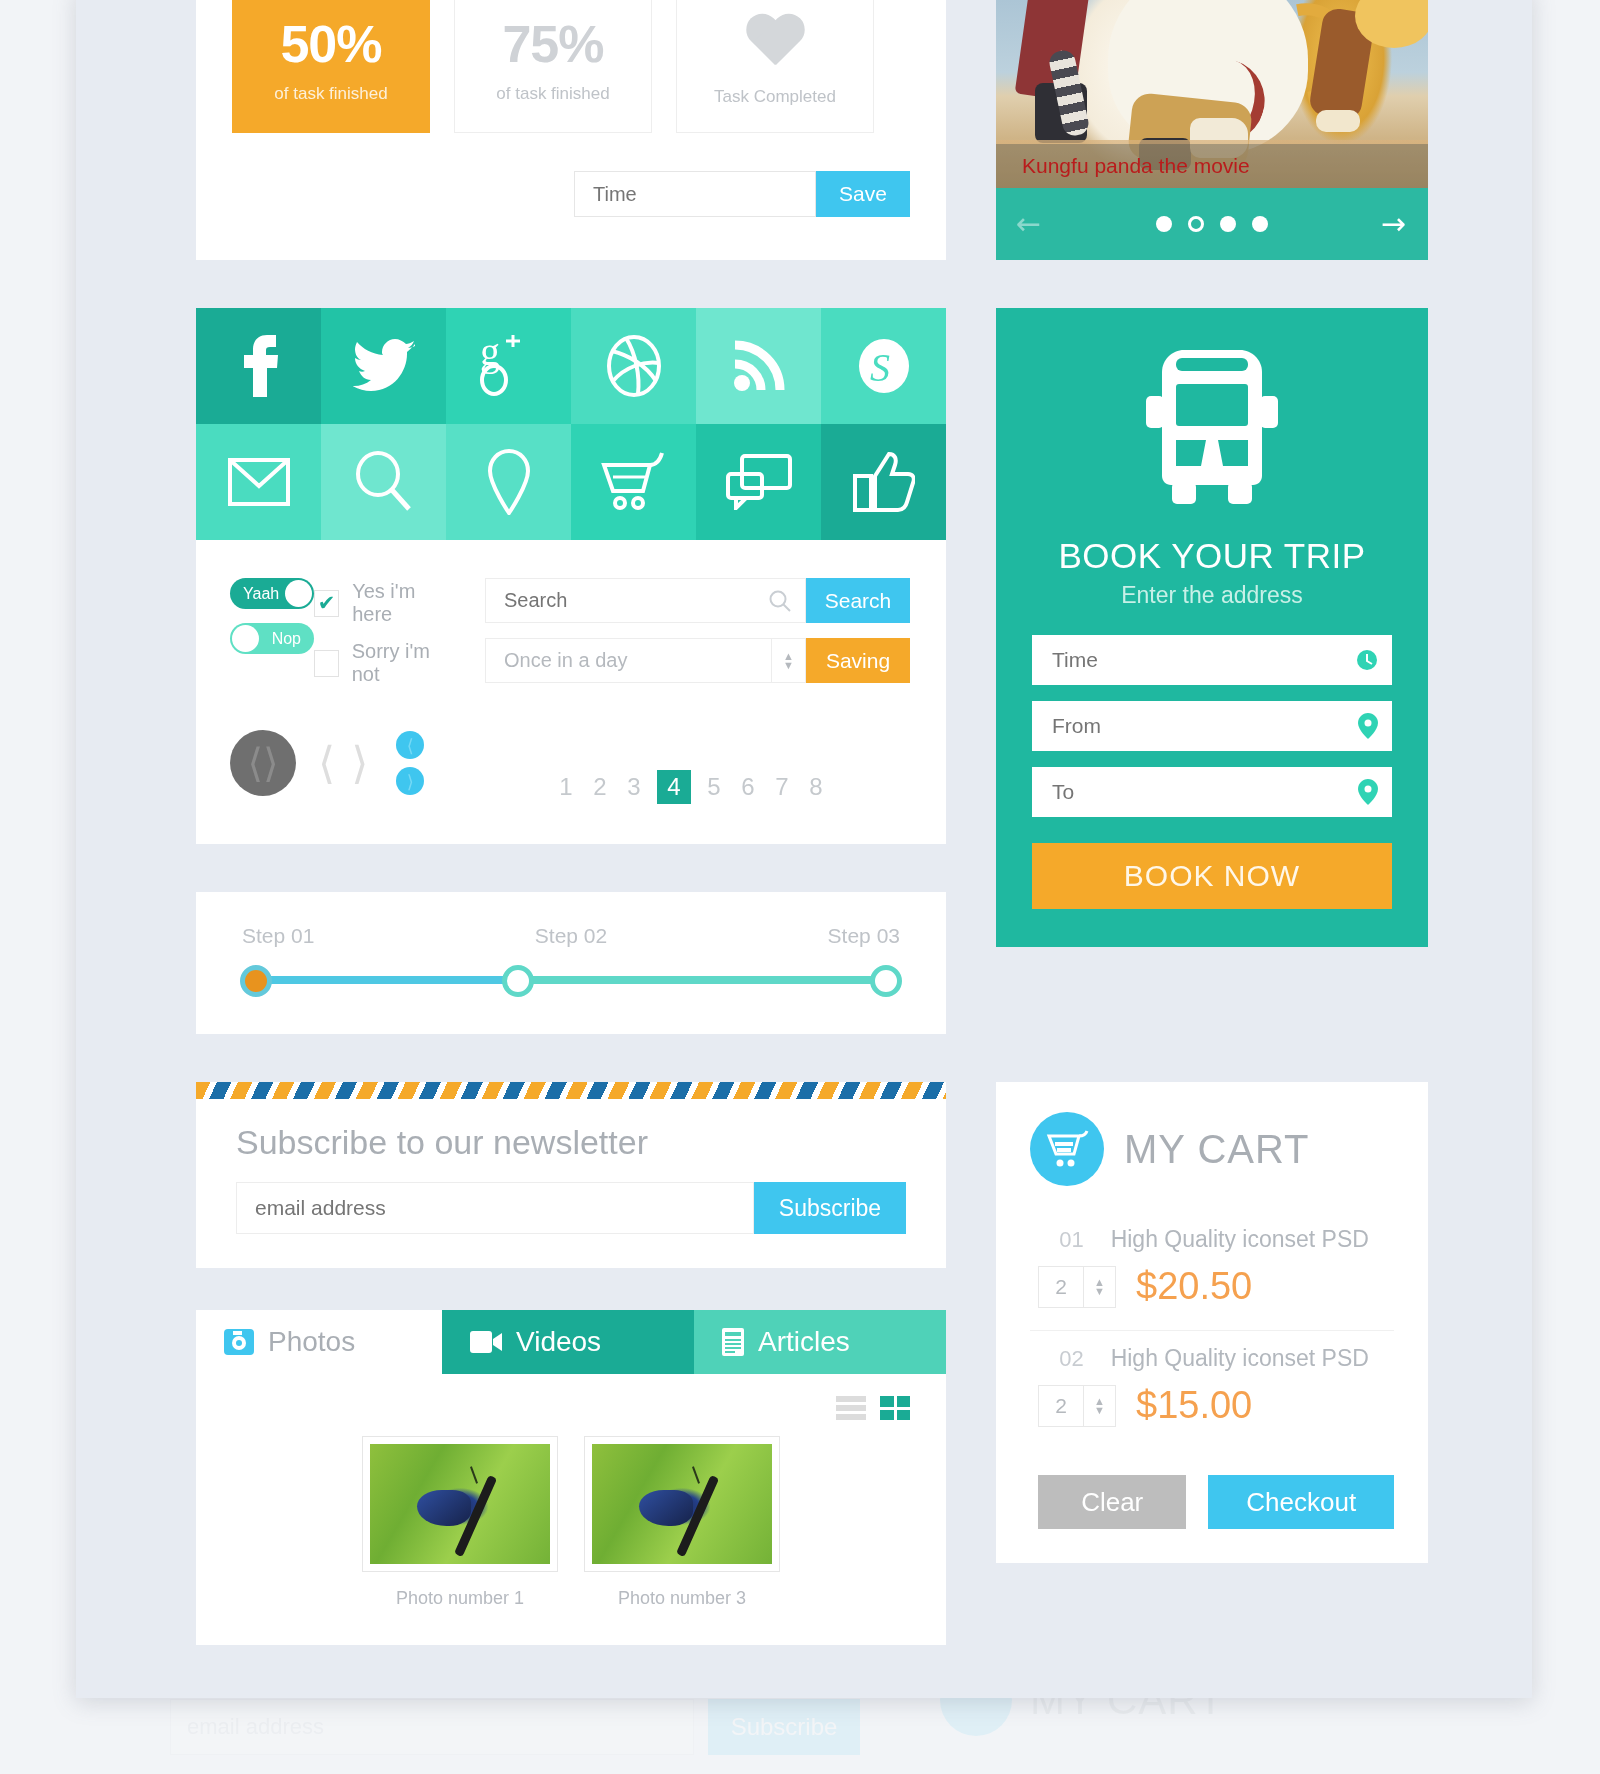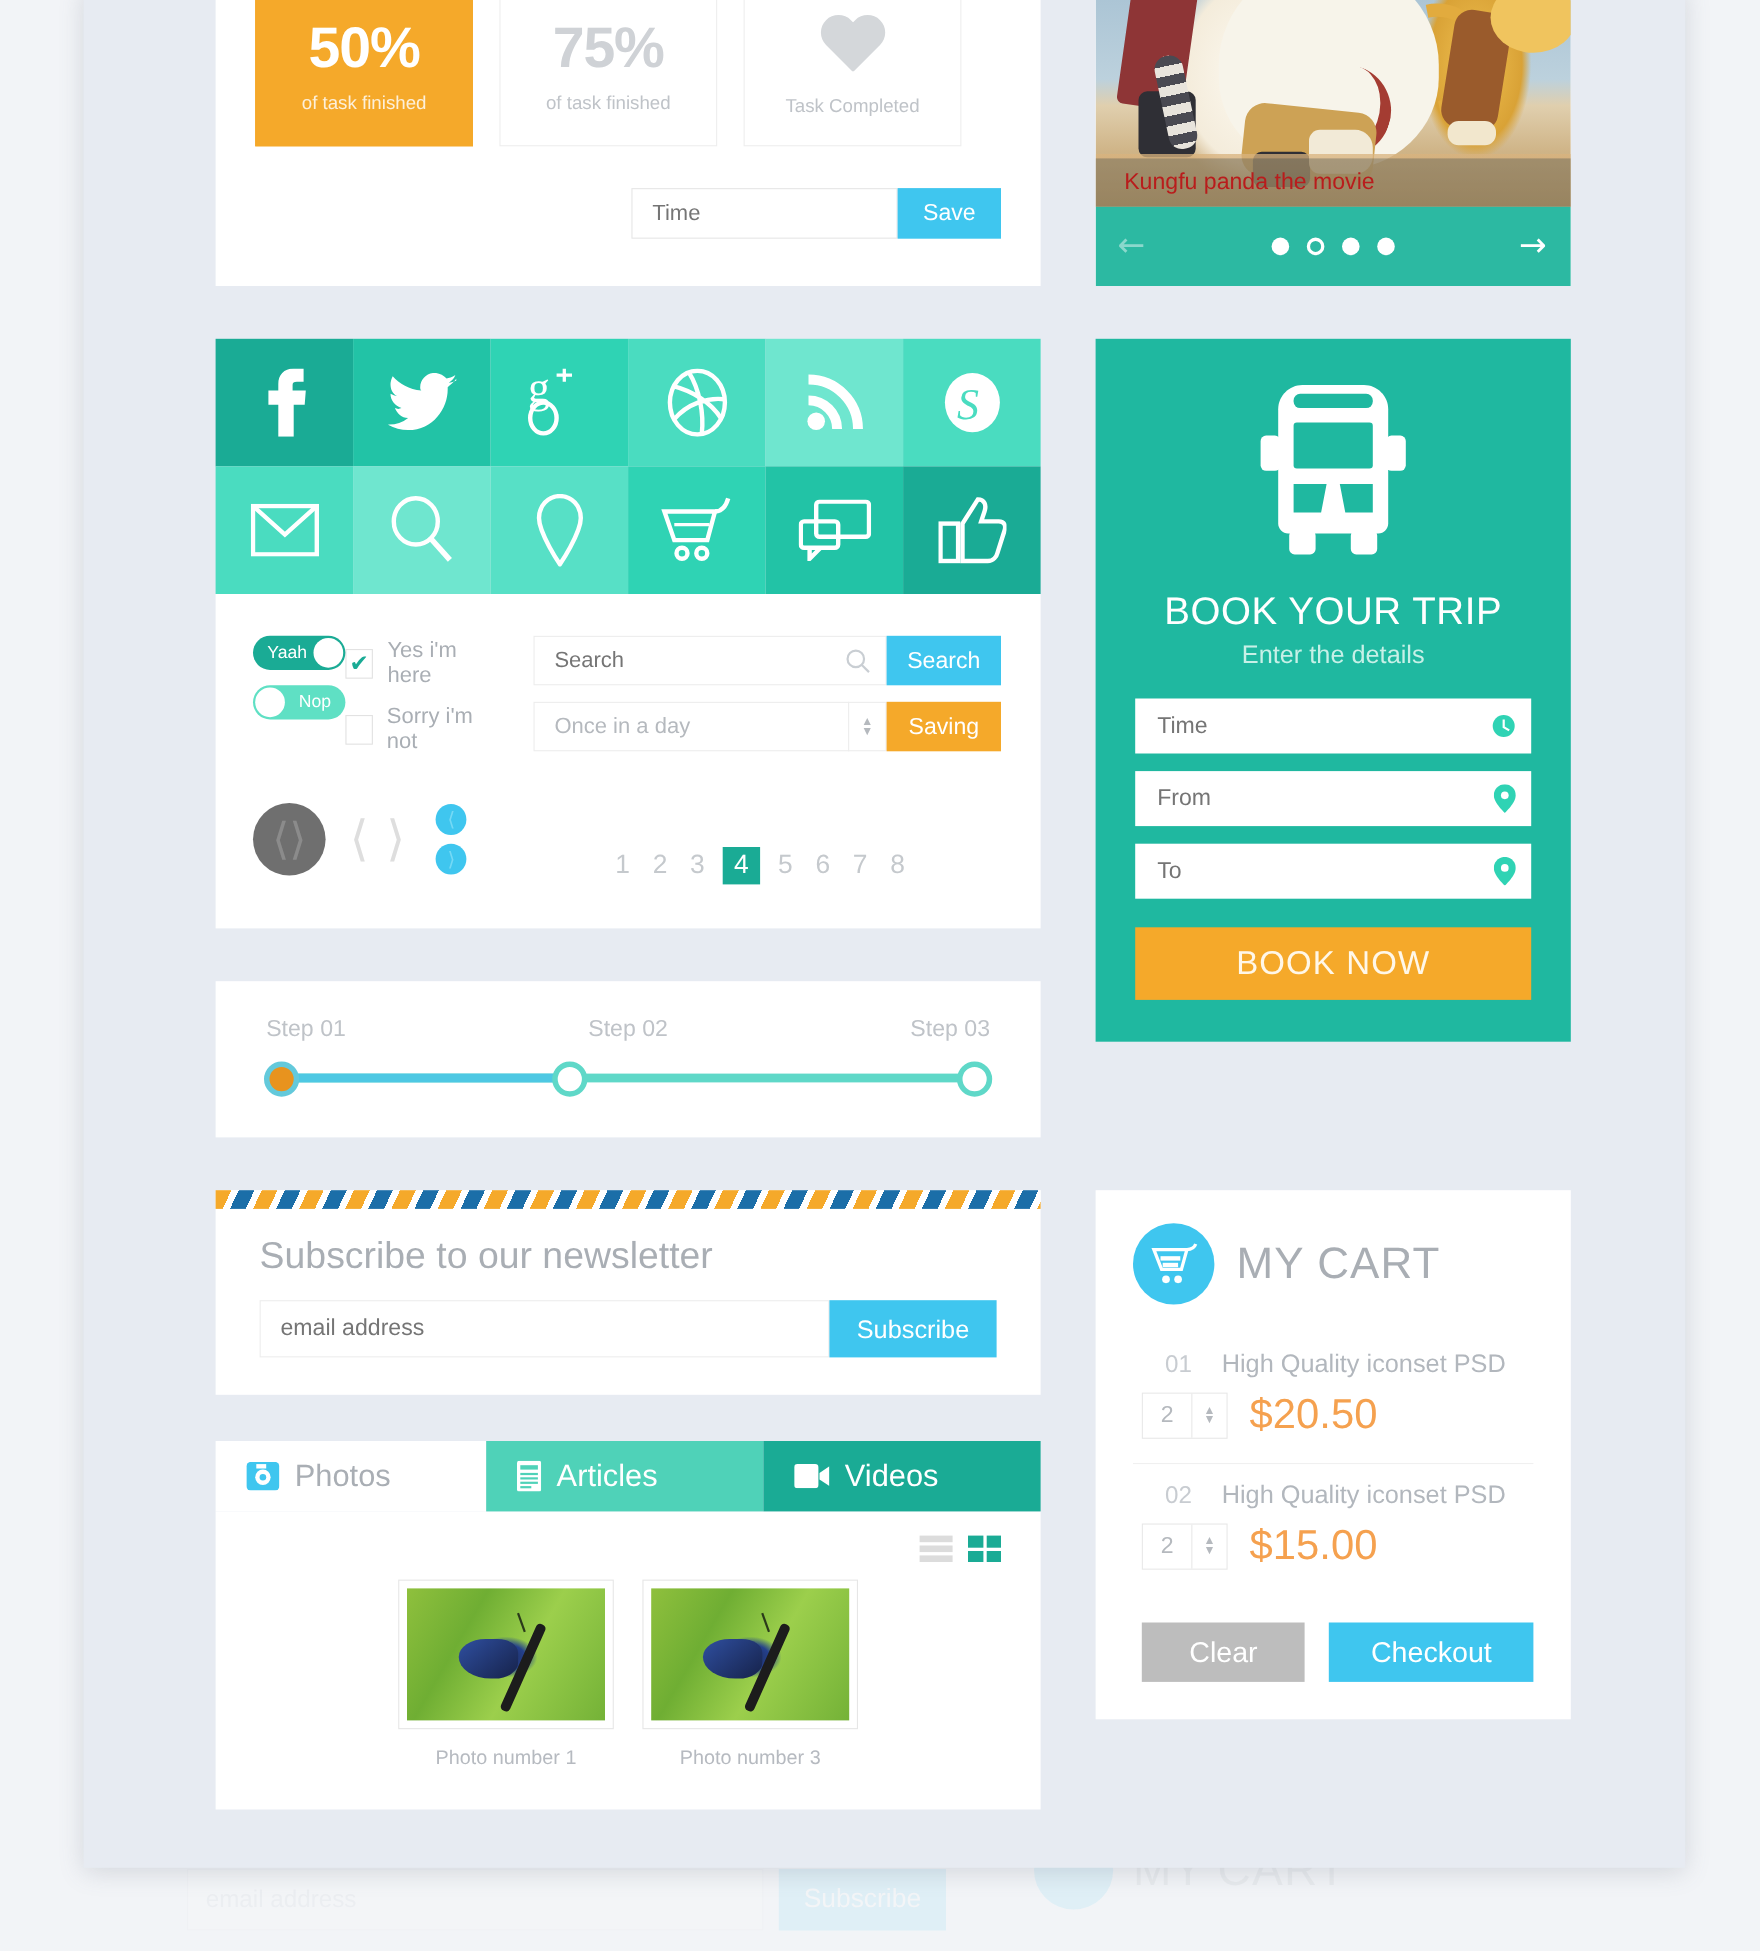--- a/index.html
+++ b/index.html
@@ -569,21 +569,21 @@
               <rect x="50" y="16" width="72" height="13" rx="6" fill="#1fb8a0"></rect>
               <rect x="50" y="42" width="72" height="42" rx="3" fill="#1fb8a0"></rect>
               <path fill="#1fb8a0" d="M50 98h30l-5 26H50zM92 98h30v26H97z"></path>
               <rect x="20" y="54" width="18" height="32" rx="5" fill="#fff"></rect>
               <rect x="134" y="54" width="18" height="32" rx="5" fill="#fff"></rect>
               <rect x="46" y="140" width="24" height="22" rx="5" fill="#fff"></rect>
               <rect x="102" y="140" width="24" height="22" rx="5" fill="#fff"></rect>
             </svg>
           </div>
           <div class="trip-title">BOOK YOUR TRIP</div>
-          <div class="trip-sub">Enter the details</div>
+          <div class="trip-sub">Enter the address</div>
 
           <div class="trip-field">
             <input placeholder="Time" style="">
             <svg width="22" height="22" viewBox="0 0 22 22">
                 <circle cx="11" cy="11" r="10" fill="#2fd3b4"></circle>
                 <path d="M11 5v7l5 3" stroke="#fff" stroke-width="2" fill="none"></path>
               </svg>
           </div>
           <div class="trip-field">
             <input placeholder="From" style="">
@@ -622,40 +622,40 @@
         <div class="tabs-block">
           <div class="tabs">
             <div class="tab photos">
               <svg width="30" height="26" viewBox="0 0 30 26">
                   <rect width="30" height="26" rx="4" fill="#3fc6ef"></rect>
                   <circle cx="15" cy="14" r="7" fill="#fff"></circle>
                   <circle cx="15" cy="14" r="3" fill="#3fc6ef"></circle>
                   <rect x="9" y="2" width="9" height="4" fill="#fff"></rect>
                 </svg>
               <span>Photos</span>
+            </div>
+            <div class="tab videos">
+              <svg width="32" height="22" viewBox="0 0 32 22">
+                  <rect width="22" height="22" rx="3" fill="#fff"></rect>
+                  <path d="M23 8l9-6v18l-9-6z" fill="#fff"></path>
+                </svg>
+              <span>Videos</span>
             </div>
             <div class="tab articles">
               <svg width="22" height="28" viewBox="0 0 22 28">
                   <rect width="22" height="28" rx="2" fill="#fff"></rect>
                   <g fill="#4fd2b8">
                     <rect x="3" y="4" width="16" height="4"></rect>
                     <rect x="3" y="11" width="16" height="2"></rect>
                     <rect x="3" y="15" width="16" height="2"></rect>
                     <rect x="3" y="19" width="16" height="2"></rect>
                     <rect x="3" y="23" width="10" height="2"></rect>
                   </g>
                 </svg>
               <span>Articles</span>
-            </div>
-            <div class="tab videos">
-              <svg width="32" height="22" viewBox="0 0 32 22">
-                  <rect width="22" height="22" rx="3" fill="#fff"></rect>
-                  <path d="M23 8l9-6v18l-9-6z" fill="#fff"></path>
-                </svg>
-              <span>Videos</span>
             </div>
           </div>
 
           <div class="gallery">
             <div class="view-toggle">
               <span class="vt-list">
                   <i></i>
                   <i></i>
                   <i></i>
                 </span>

